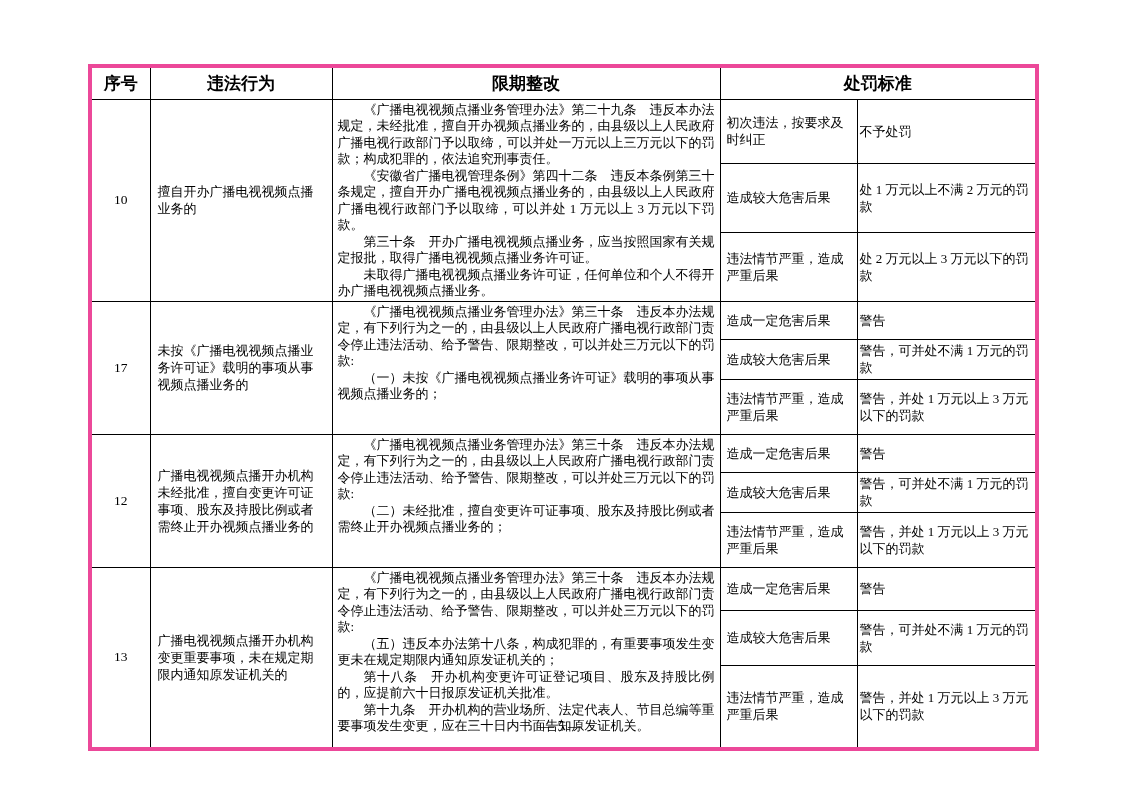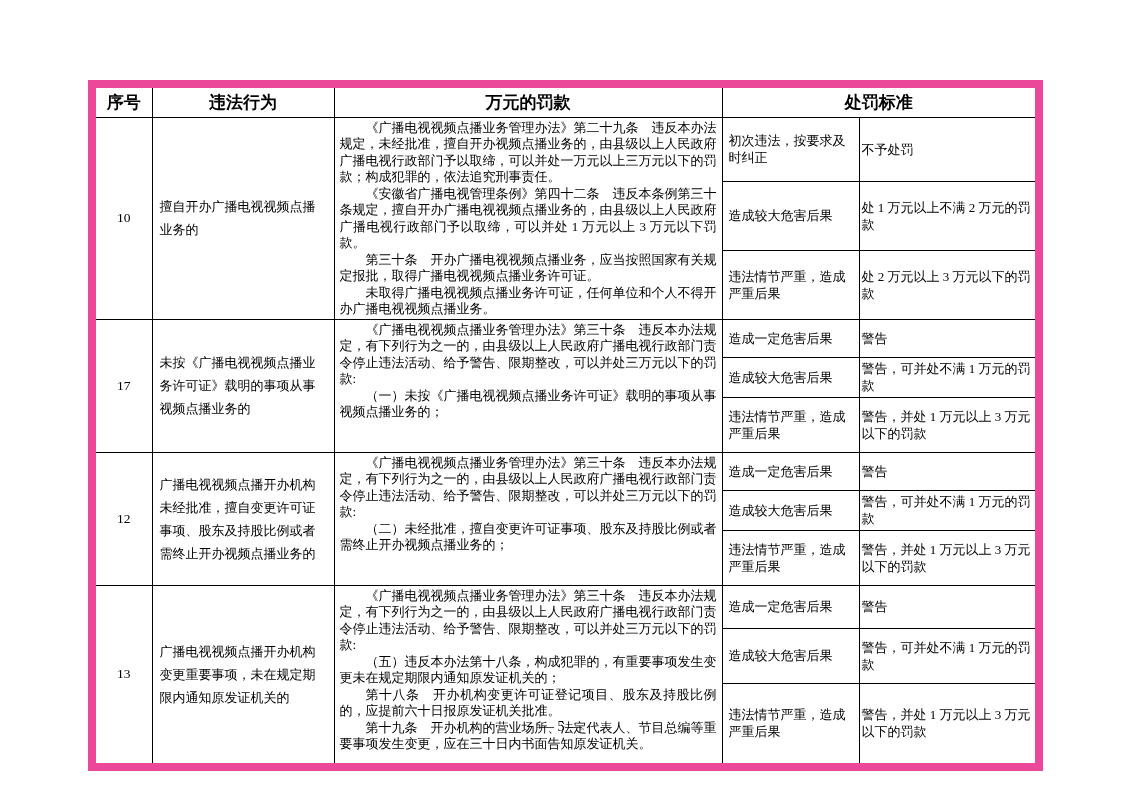--- a/index.html
+++ b/index.html
@@ -12,25 +12,25 @@
     width: 1122px;
     height: 793px;
     background: #ffffff;
     overflow: hidden;
     font-family: "Liberation Serif", "DejaVu Serif", serif;
     color: #000;
   }
   table.penalty-table {
     position: absolute;
     left: 88px;
-    top: 80px;
+    top: 64px;
     width: 947px;
     border-collapse: collapse;
     table-layout: fixed;
-    border: 8px solid #ec4899;
+    border: 4px solid #ec4899;
   }
   th, td {
     border: 1px solid #000;
     box-sizing: border-box;
     word-break: break-all;
   }
   th {
     font-family: "Liberation Sans", "DejaVu Sans", sans-serif;
     font-weight: 700;
     font-size: 17px;
@@ -43,21 +43,21 @@
     font-size: 13px;
     vertical-align: middle;
   }
   td.no {
     text-align: center;
     font-size: 13.5px;
     margin-left: 18px;
   }
   td.behavior {
     padding: 0 7px;
-    line-height: 23px;
+    line-height: 17px;
     text-align: left;
   }
   td.legal {
     vertical-align: top;
     padding: 2px 5px 1px 5px;
   }
   td.legal p {
     margin: 0;
     text-indent: 2em;
     text-align: justify;
@@ -89,21 +89,21 @@
       <col style="width:60px">
       <col style="width:182px">
       <col style="width:388px">
       <col style="width:137px">
       <col style="width:180px">
     </colgroup>
     <thead>
       <tr>
         <th>序号</th>
         <th>违法行为</th>
-        <th>万元的罚款</th>
+        <th>限期整改</th>
         <th colspan="2">处罚标准</th>
       </tr>
     </thead>
     <tbody>
         <tr>
           <td rowspan="3" class="no">10</td>
           <td rowspan="3" class="behavior">擅自开办广播电视视频点播业务的</td>
           <td rowspan="3" class="legal">
             <p>《广播电视视频点播业务管理办法》第二十九条　违反本办法规定，未经批准，擅自开办视频点播业务的，由县级以上人民政府广播电视行政部门予以取缔，可以并处一万元以上三万元以下的罚款；构成犯罪的，依法追究刑事责任。</p>
             <p>《安徽省广播电视管理条例》第四十二条　违反本条例第三十条规定，擅自开办广播电视视频点播业务的，由县级以上人民政府广播电视行政部门予以取缔，可以并处 1 万元以上 3 万元以下罚款。</p>

